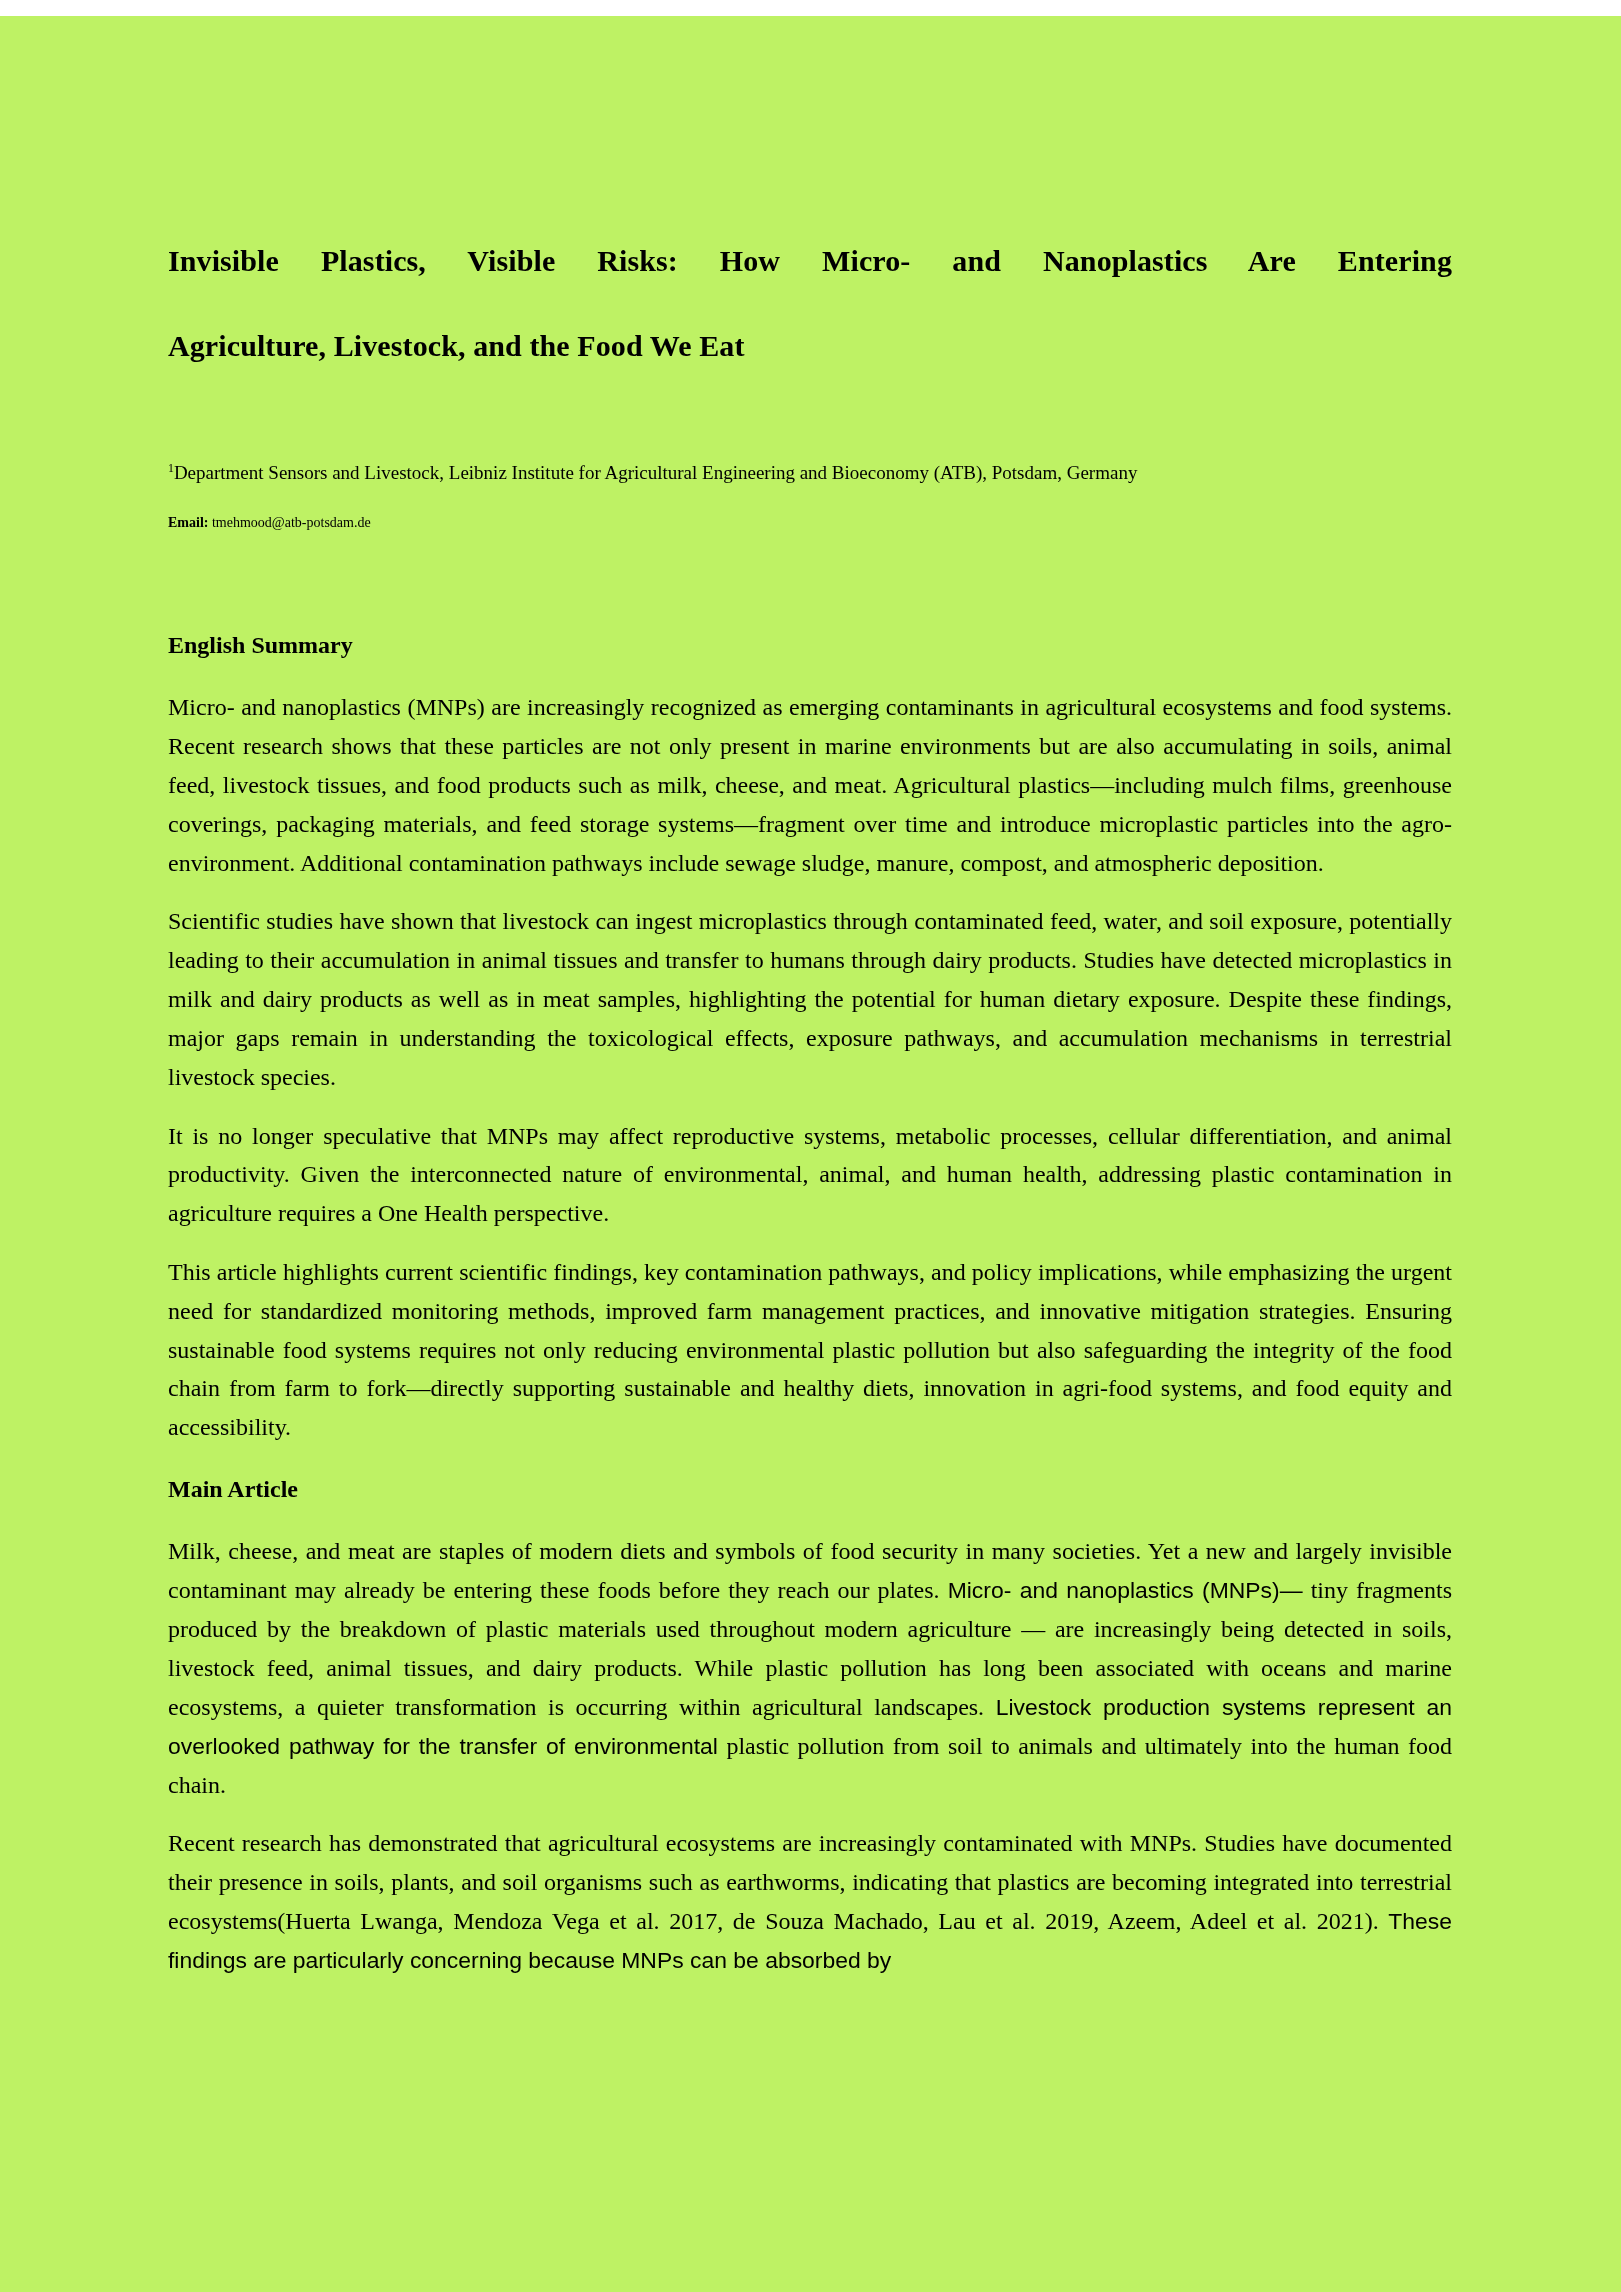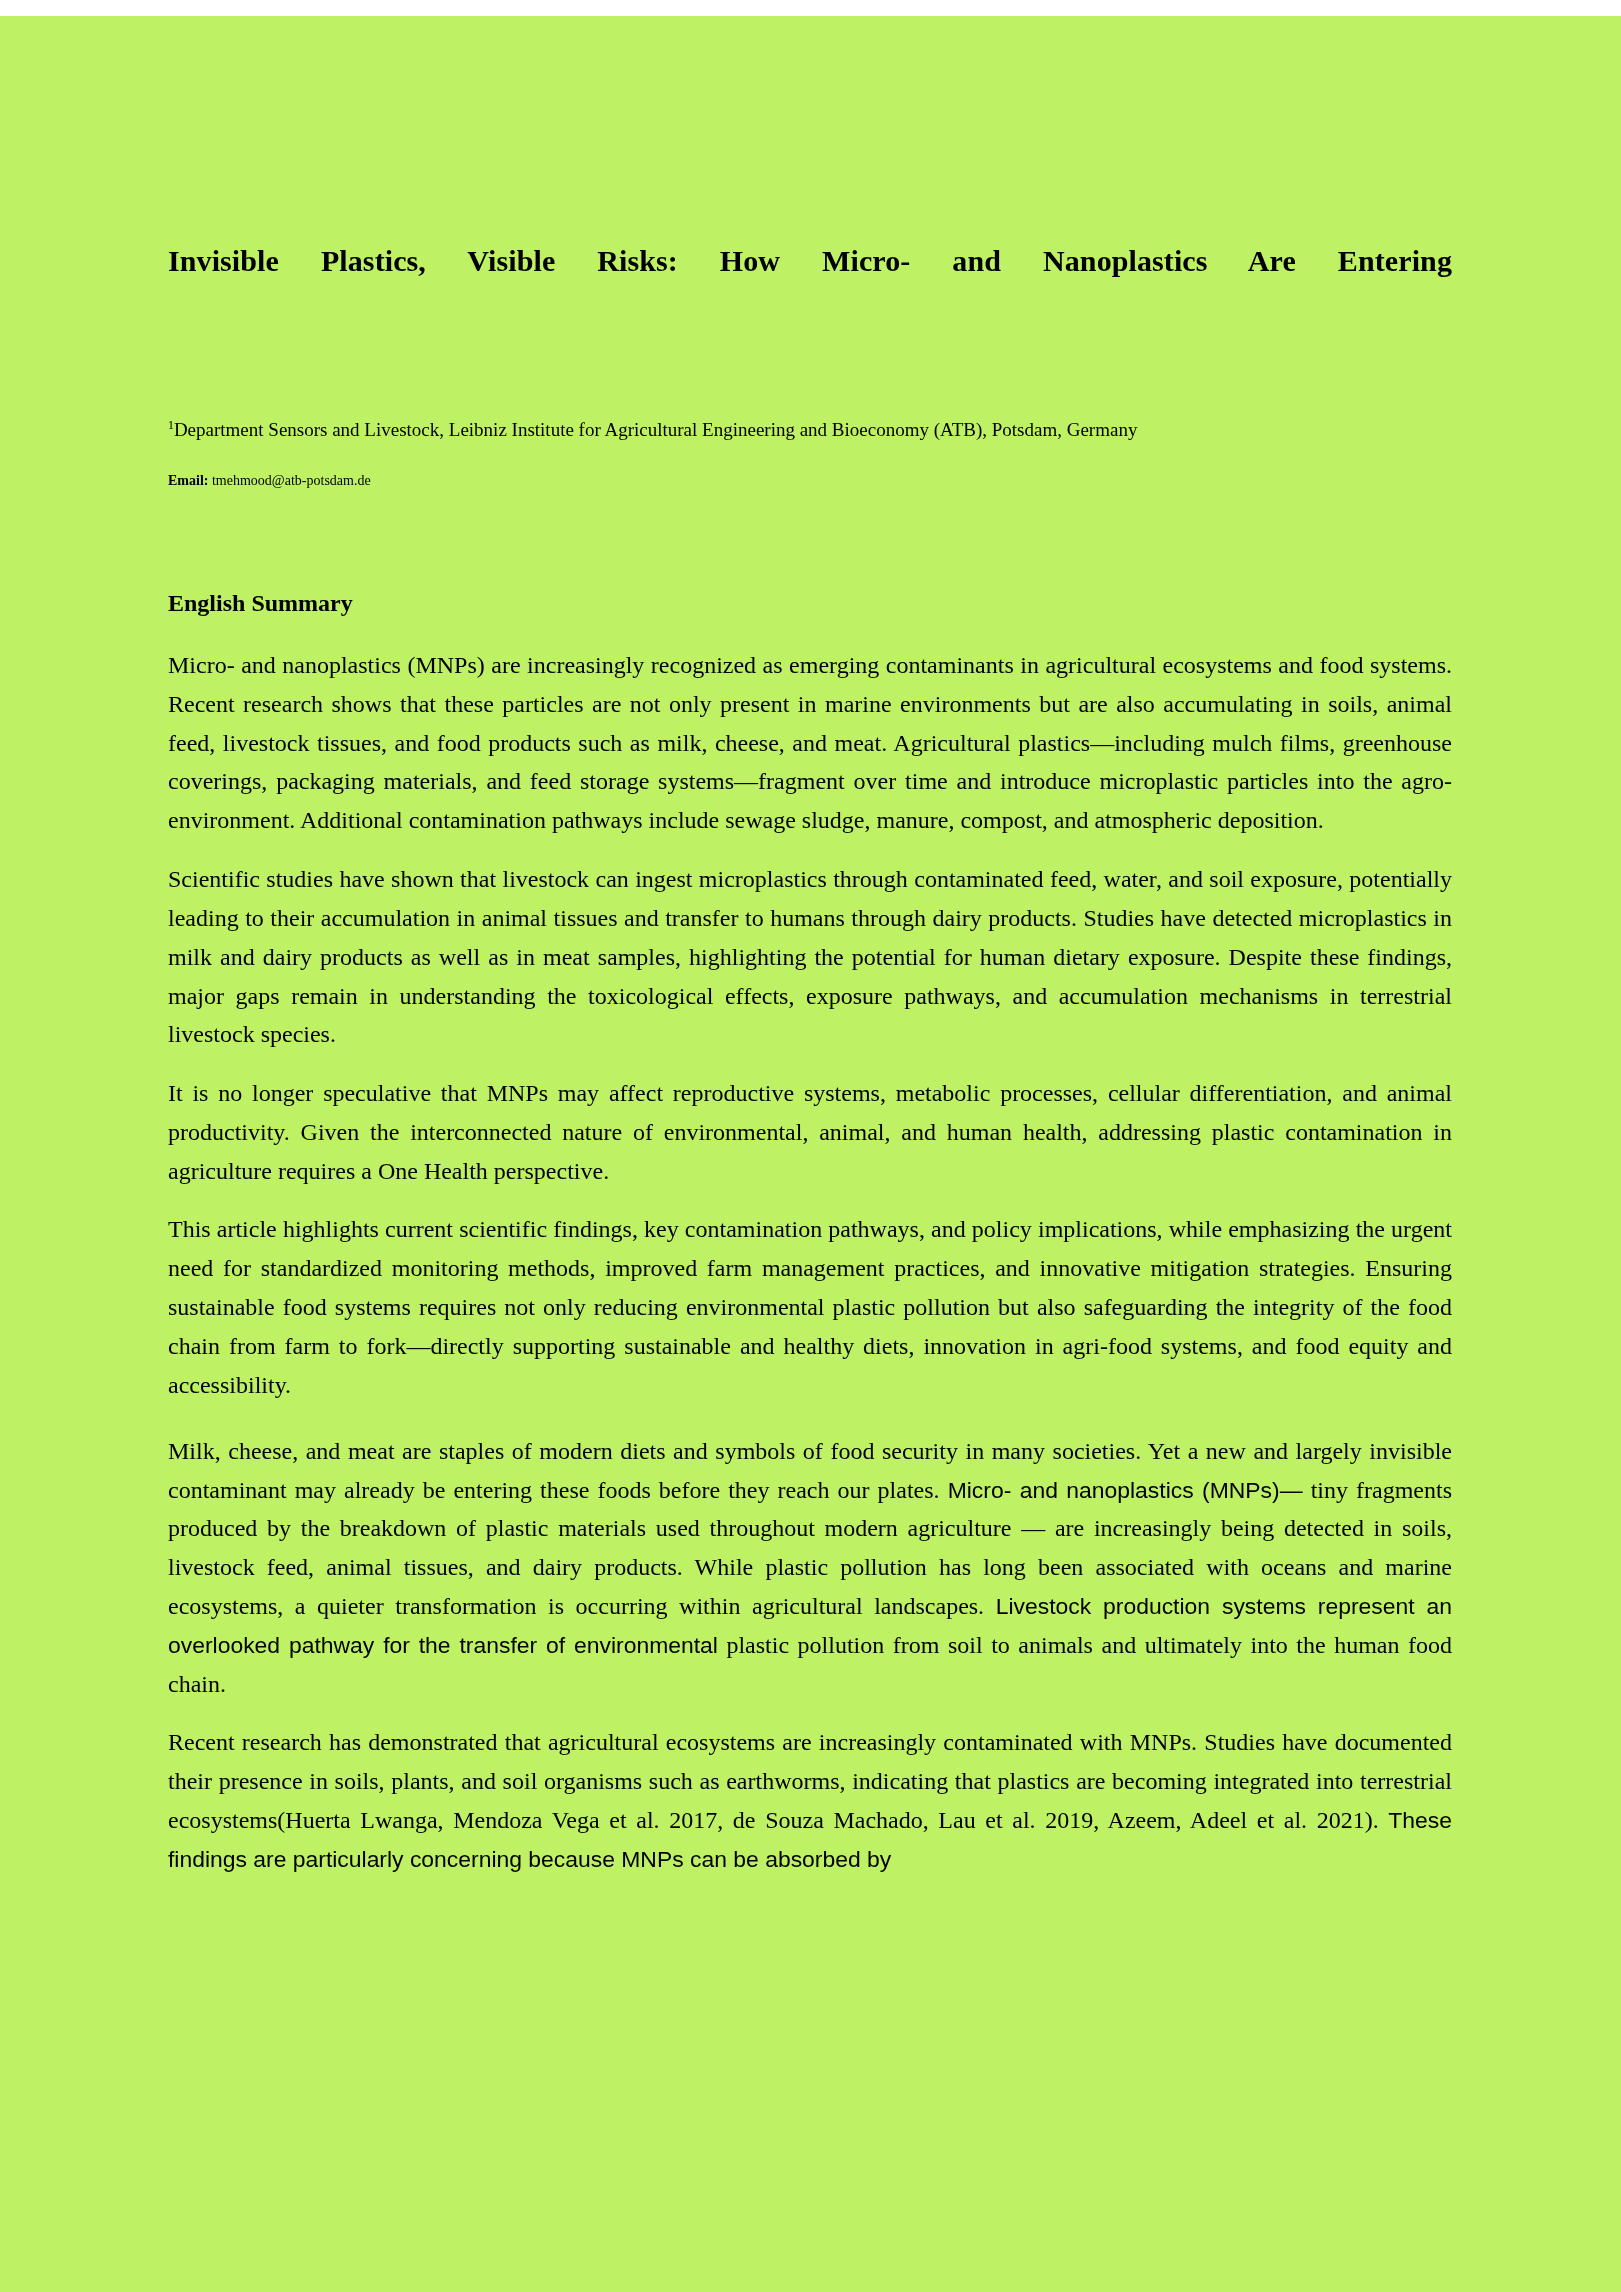--- a/index.html
+++ b/index.html
@@ -118,39 +118,41 @@
   }
 </style>
 </head>
 <body>
 
 <div class="page">
   <div class="content">
 
     <h1 class="doc-title">
       <span class="t-line1">Invisible Plastics, Visible Risks: How Micro- and Nanoplastics Are Entering</span>
+      <span class="t-line2">Agriculture, Livestock, and the Food We Eat</span>
     </h1>
 
     <div class="byline-block">
 
       <p class="affiliation"><sup>1</sup><span>Department Sensors and Livestock, Leibniz Institute for Agricultural Engineering and Bioeconomy (ATB), Potsdam, Germany</span></p>
 
       <p class="email-line"><span class="lbl">Email:</span> <span>tmehmood@atb-potsdam.de</span></p>
     </div>
 
     <div class="summary-head-wrap">
       <h2 class="section-head">English Summary</h2>
 
       <p class="body-par first-after-head">Micro- and nanoplastics (MNPs) are increasingly recognized as emerging contaminants in agricultural ecosystems and food systems. Recent research shows that these particles are not only present in marine environments but are also accumulating in soils, animal feed, livestock tissues, and food products such as milk, cheese, and meat. Agricultural plastics—including mulch films, greenhouse coverings, packaging materials, and feed storage systems—fragment over time and introduce microplastic particles into the agro-environment. Additional contamination pathways include sewage sludge, manure, compost, and atmospheric deposition.</p>
       <p class="body-par">Scientific studies have shown that livestock can ingest microplastics through contaminated feed, water, and soil exposure, potentially leading to their accumulation in animal tissues and transfer to humans through dairy products. Studies have detected microplastics in milk and dairy products as well as in meat samples, highlighting the potential for human dietary exposure. Despite these findings, major gaps remain in understanding the toxicological effects, exposure pathways, and accumulation mechanisms in terrestrial livestock species.</p>
       <p class="body-par">It is no longer speculative that MNPs may affect reproductive systems, metabolic processes, cellular differentiation, and animal productivity. Given the interconnected nature of environmental, animal, and human health, addressing plastic contamination in agriculture requires a One Health perspective.</p>
       <p class="body-par">This article highlights current scientific findings, key contamination pathways, and policy implications, while emphasizing the urgent need for standardized monitoring methods, improved farm management practices, and innovative mitigation strategies. Ensuring sustainable food systems requires not only reducing environmental plastic pollution but also safeguarding the integrity of the food chain from farm to fork—directly supporting sustainable and healthy diets, innovation in agri-food systems, and food equity and accessibility.</p>
     </div>
 
     <div class="main-head-wrap">
+      <h2 class="section-head">Main Article</h2>
 
       <p class="body-par first-after-head"><span>Milk, cheese, and meat are staples of modern diets and symbols of food security in many societies. Yet a new and largely invisible contaminant may already be entering these foods before they reach our plates. </span><span class="sans">Micro- and nanoplastics (MNPs)—</span><span> tiny fragments produced by the breakdown of plastic materials used throughout modern agriculture — are increasingly being detected in soils, livestock feed, animal tissues, and dairy products. While plastic pollution has long been associated with oceans and marine ecosystems, a quieter transformation is occurring within agricultural landscapes. </span><span class="sans">Livestock production systems represent an overlooked pathway for the transfer of environmental</span><span> plastic pollution from soil to animals and ultimately into the human food chain.</span></p>
 
       <p class="body-par"><span>Recent research has demonstrated that agricultural ecosystems are increasingly contaminated with MNPs. Studies have documented their presence in soils, plants, and soil organisms such as earthworms, indicating that plastics are becoming integrated into terrestrial ecosystems(Huerta Lwanga, Mendoza Vega et al. 2017, de Souza Machado, Lau et al. 2019, Azeem, Adeel et al. 2021). </span><span class="sans">These findings are particularly concerning because MNPs can be absorbed by</span></p>
     </div>
 
   </div>
 </div>
 
 

